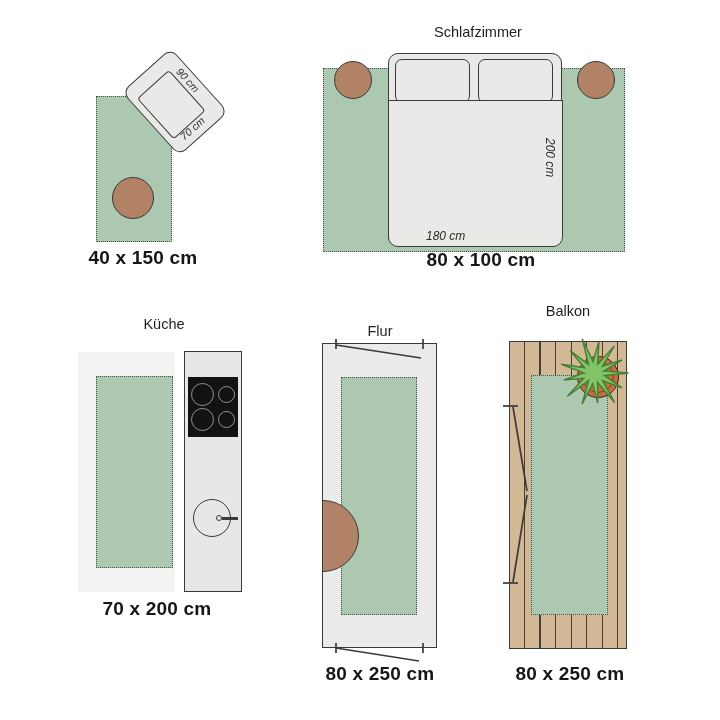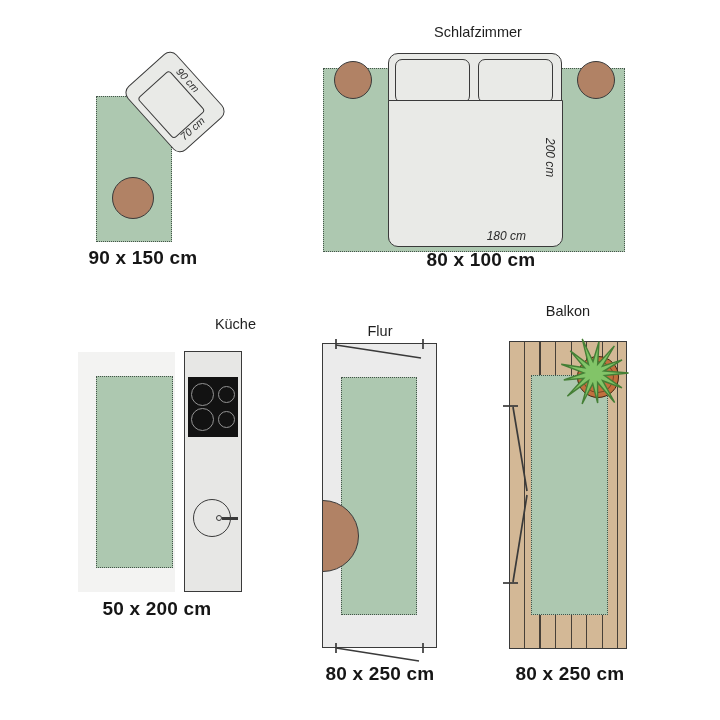--- a/index.html
+++ b/index.html
@@ -98,53 +98,53 @@
 <div class="canvas">
 
   <div>
     <div class="rug" style="left:96px; top:96px; width:76px; height:146px;"></div>
     <div class="chair">
       <div class="chair-seat"></div>
       <span class="dim-label dim-small vert" style="left:51px; top:20px;">90 cm</span>
       <span class="dim-label dim-small" style="left:13px; top:68px;">70 cm</span>
     </div>
     <div class="abs circle stool outlined" style="left:112px; top:177px; width:42px; height:42px;"></div>
-    <div class="size-label" style="left:43px; top:248px;">90 x 150 cm</div>
+    <div class="size-label" style="left:43px; top:248px;">40 x 150 cm</div>
   </div>
 
   <div>
     <div class="panel-title" style="left:378px; top:25px;">Schlafzimmer</div>
     <div class="rug" style="left:323px; top:68px; width:302px; height:184px;"></div>
     <div class="abs circle stool outlined" style="left:334px; top:61px; width:38px; height:38px;"></div>
     <div class="abs circle stool outlined" style="left:577px; top:61px; width:38px; height:38px;"></div>
     <div class="bed">
       <div class="pillow" style="left:6px;"></div>
       <div class="pillow" style="left:89px;"></div>
       <div class="duvet"></div>
     </div>
     <span class="dim-label vert" style="left:544px; top:138px;">200 cm</span>
-    <span class="dim-label" style="left:426px; top:230px; width:100px; text-align:right;">180 cm</span>
+    <span class="dim-label" style="left:426px; top:230px; width:100px; text-align:left;">180 cm</span>
     <div class="size-label" style="left:381px; top:250px;">80 x 100 cm</div>
   </div>
 
   <div>
-    <div class="panel-title" style="left:56px; top:317px;text-align:right;">Küche</div>
+    <div class="panel-title" style="left:64px; top:317px;">Küche</div>
     <div class="kitchen-floor"></div>
     <div class="rug" style="left:96px; top:376px; width:77px; height:192px;"></div>
     <div class="counter outlined"></div>
     <div class="cooktop">
       <div class="burner" style="left:3px;  top:6px;  width:23px; height:23px;"></div>
       <div class="burner" style="left:3px;  top:31px; width:23px; height:23px;"></div>
       <div class="burner" style="left:30px; top:9px;  width:17px; height:17px;"></div>
       <div class="burner" style="left:30px; top:34px; width:17px; height:17px;"></div>
     </div>
     <div class="sink-bowl"></div>
     <div class="sink-drain"></div>
     <div class="faucet"></div>
-    <div class="size-label" style="left:57px; top:599px;">50 x 200 cm</div>
+    <div class="size-label" style="left:57px; top:599px;">70 x 200 cm</div>
   </div>
 
   <div>
     <div class="panel-title" style="left:280px; top:324px;">Flur</div>
     <div class="hall outlined"></div>
     <div class="rug" style="left:341px; top:377px; width:76px; height:238px;"></div>
     <div class="half-stool"></div>
     <svg class="abs" style="left:329px; top:335px;" width="100" height="28">
       <line class="swing-line" x1="7" y1="4" x2="7" y2="14"></line>
       <line class="swing-line" x1="94" y1="4" x2="94" y2="14"></line>

